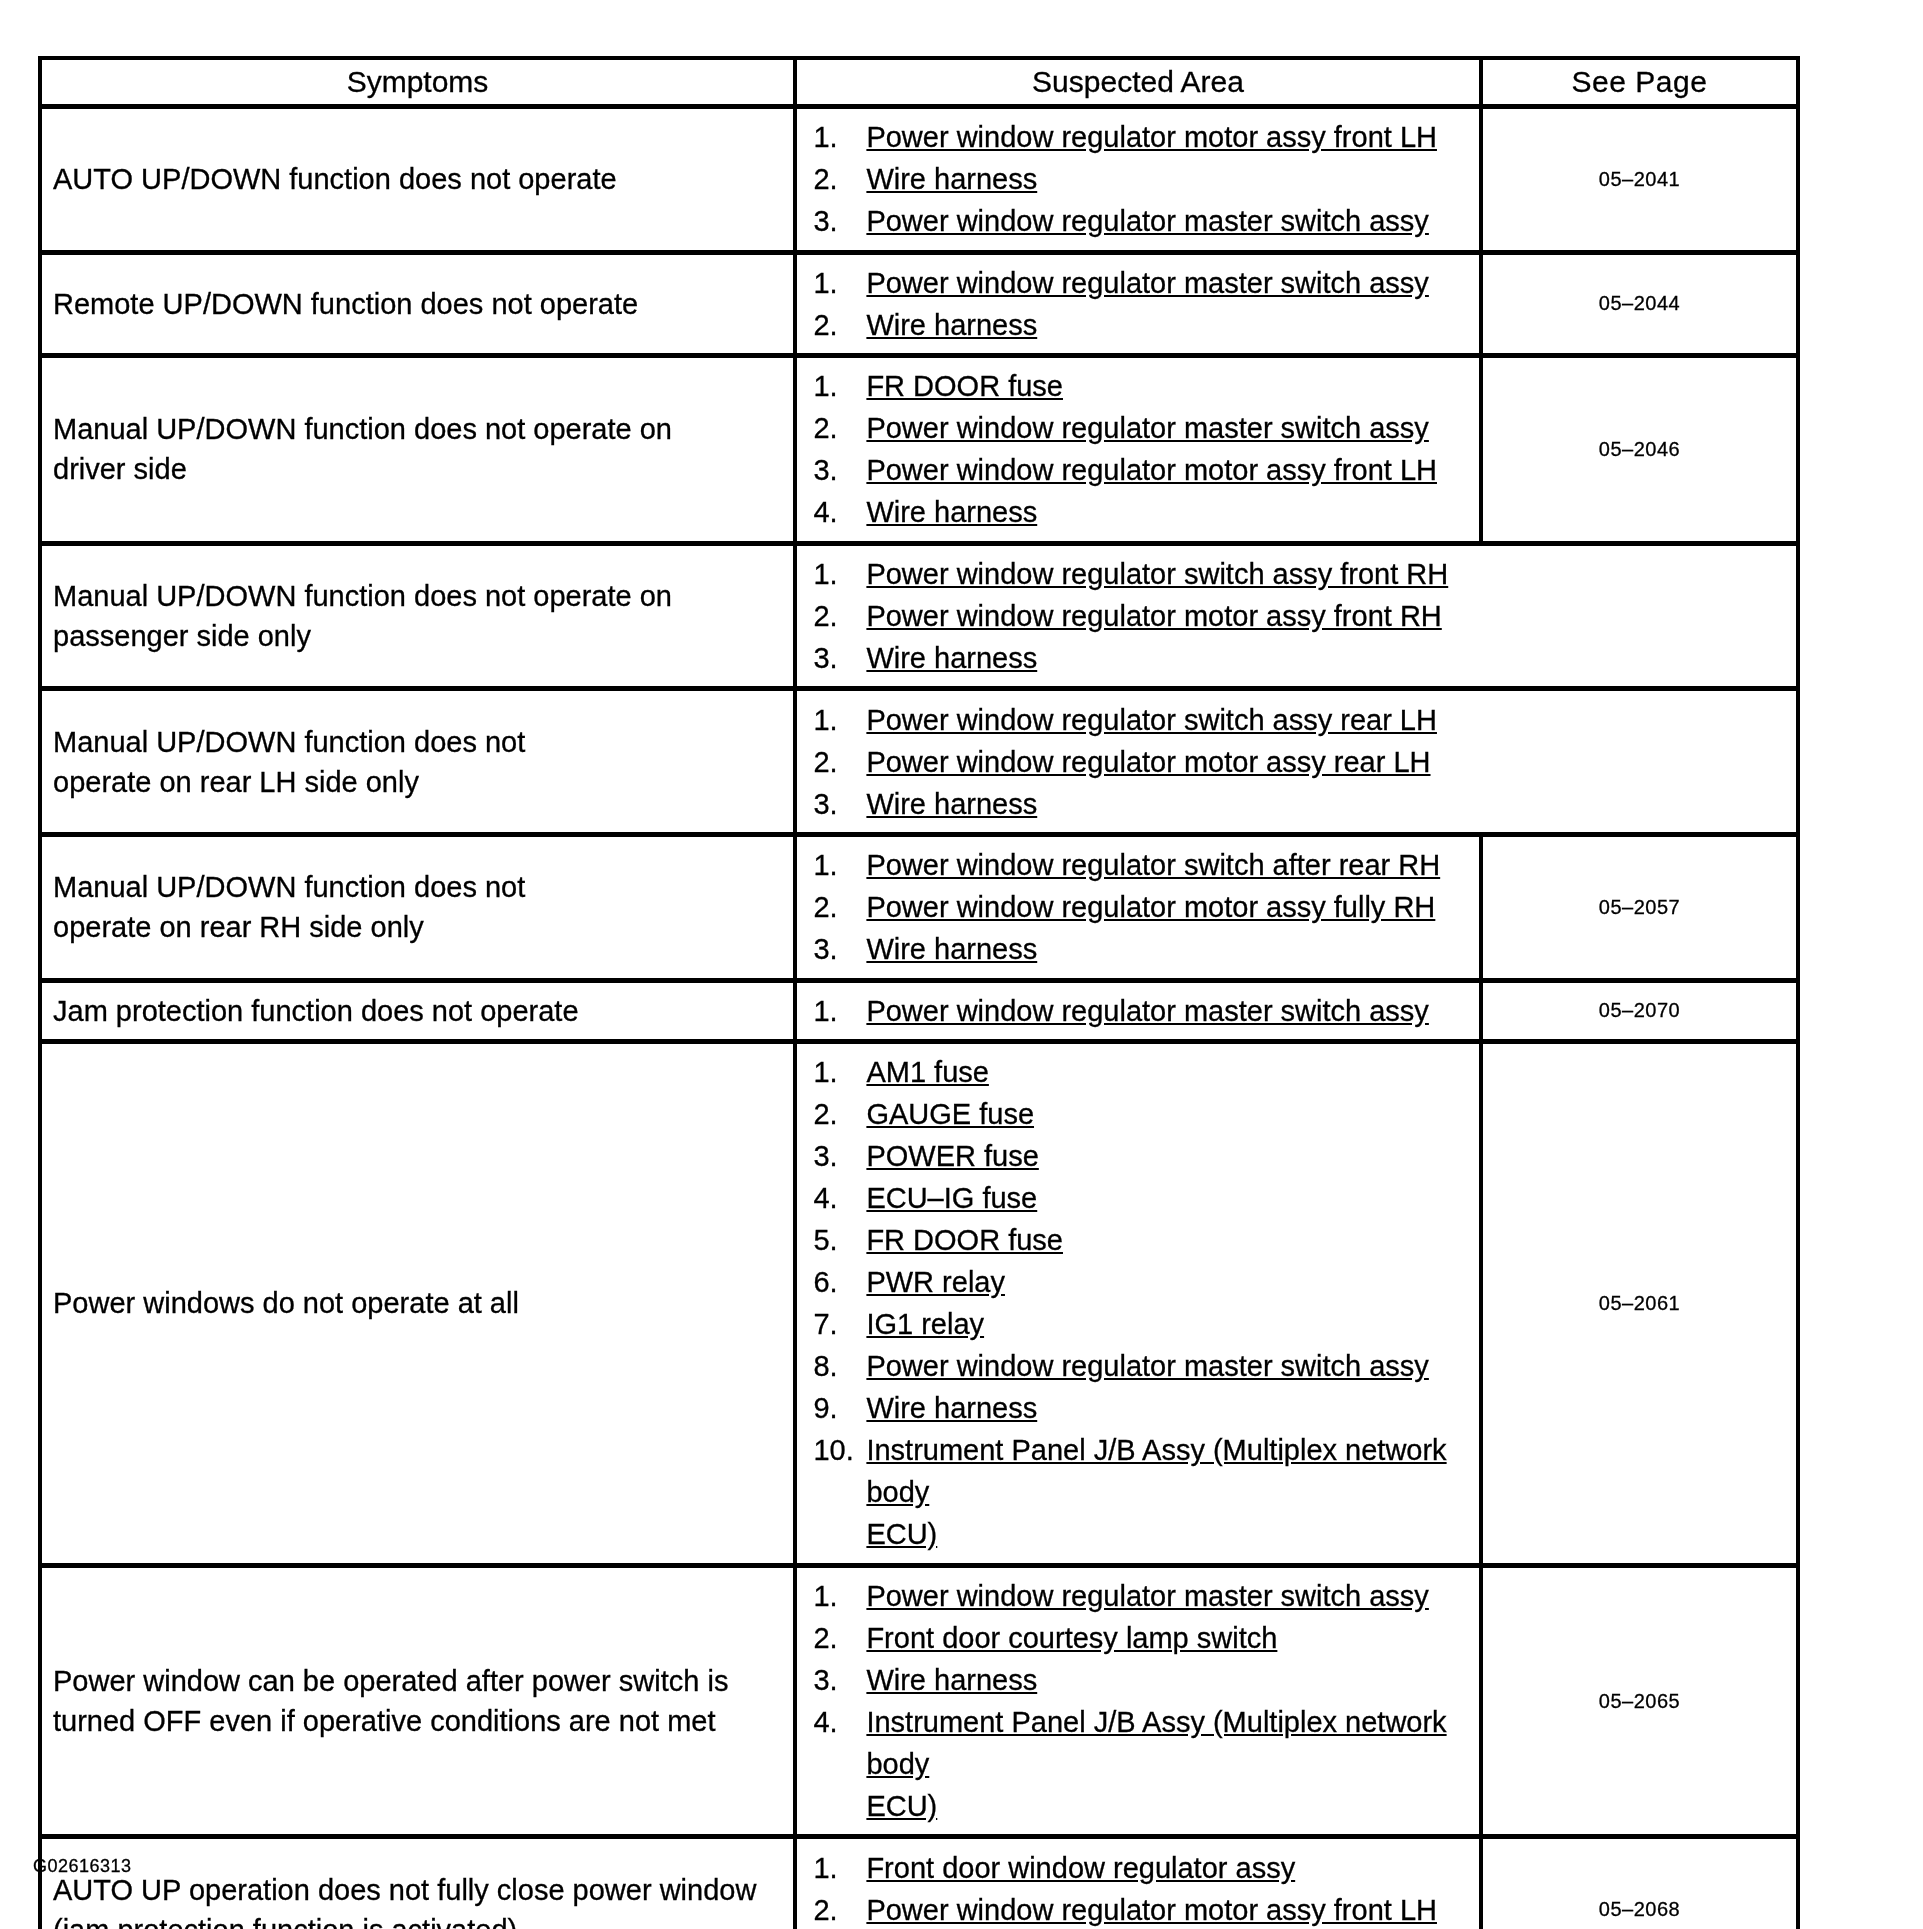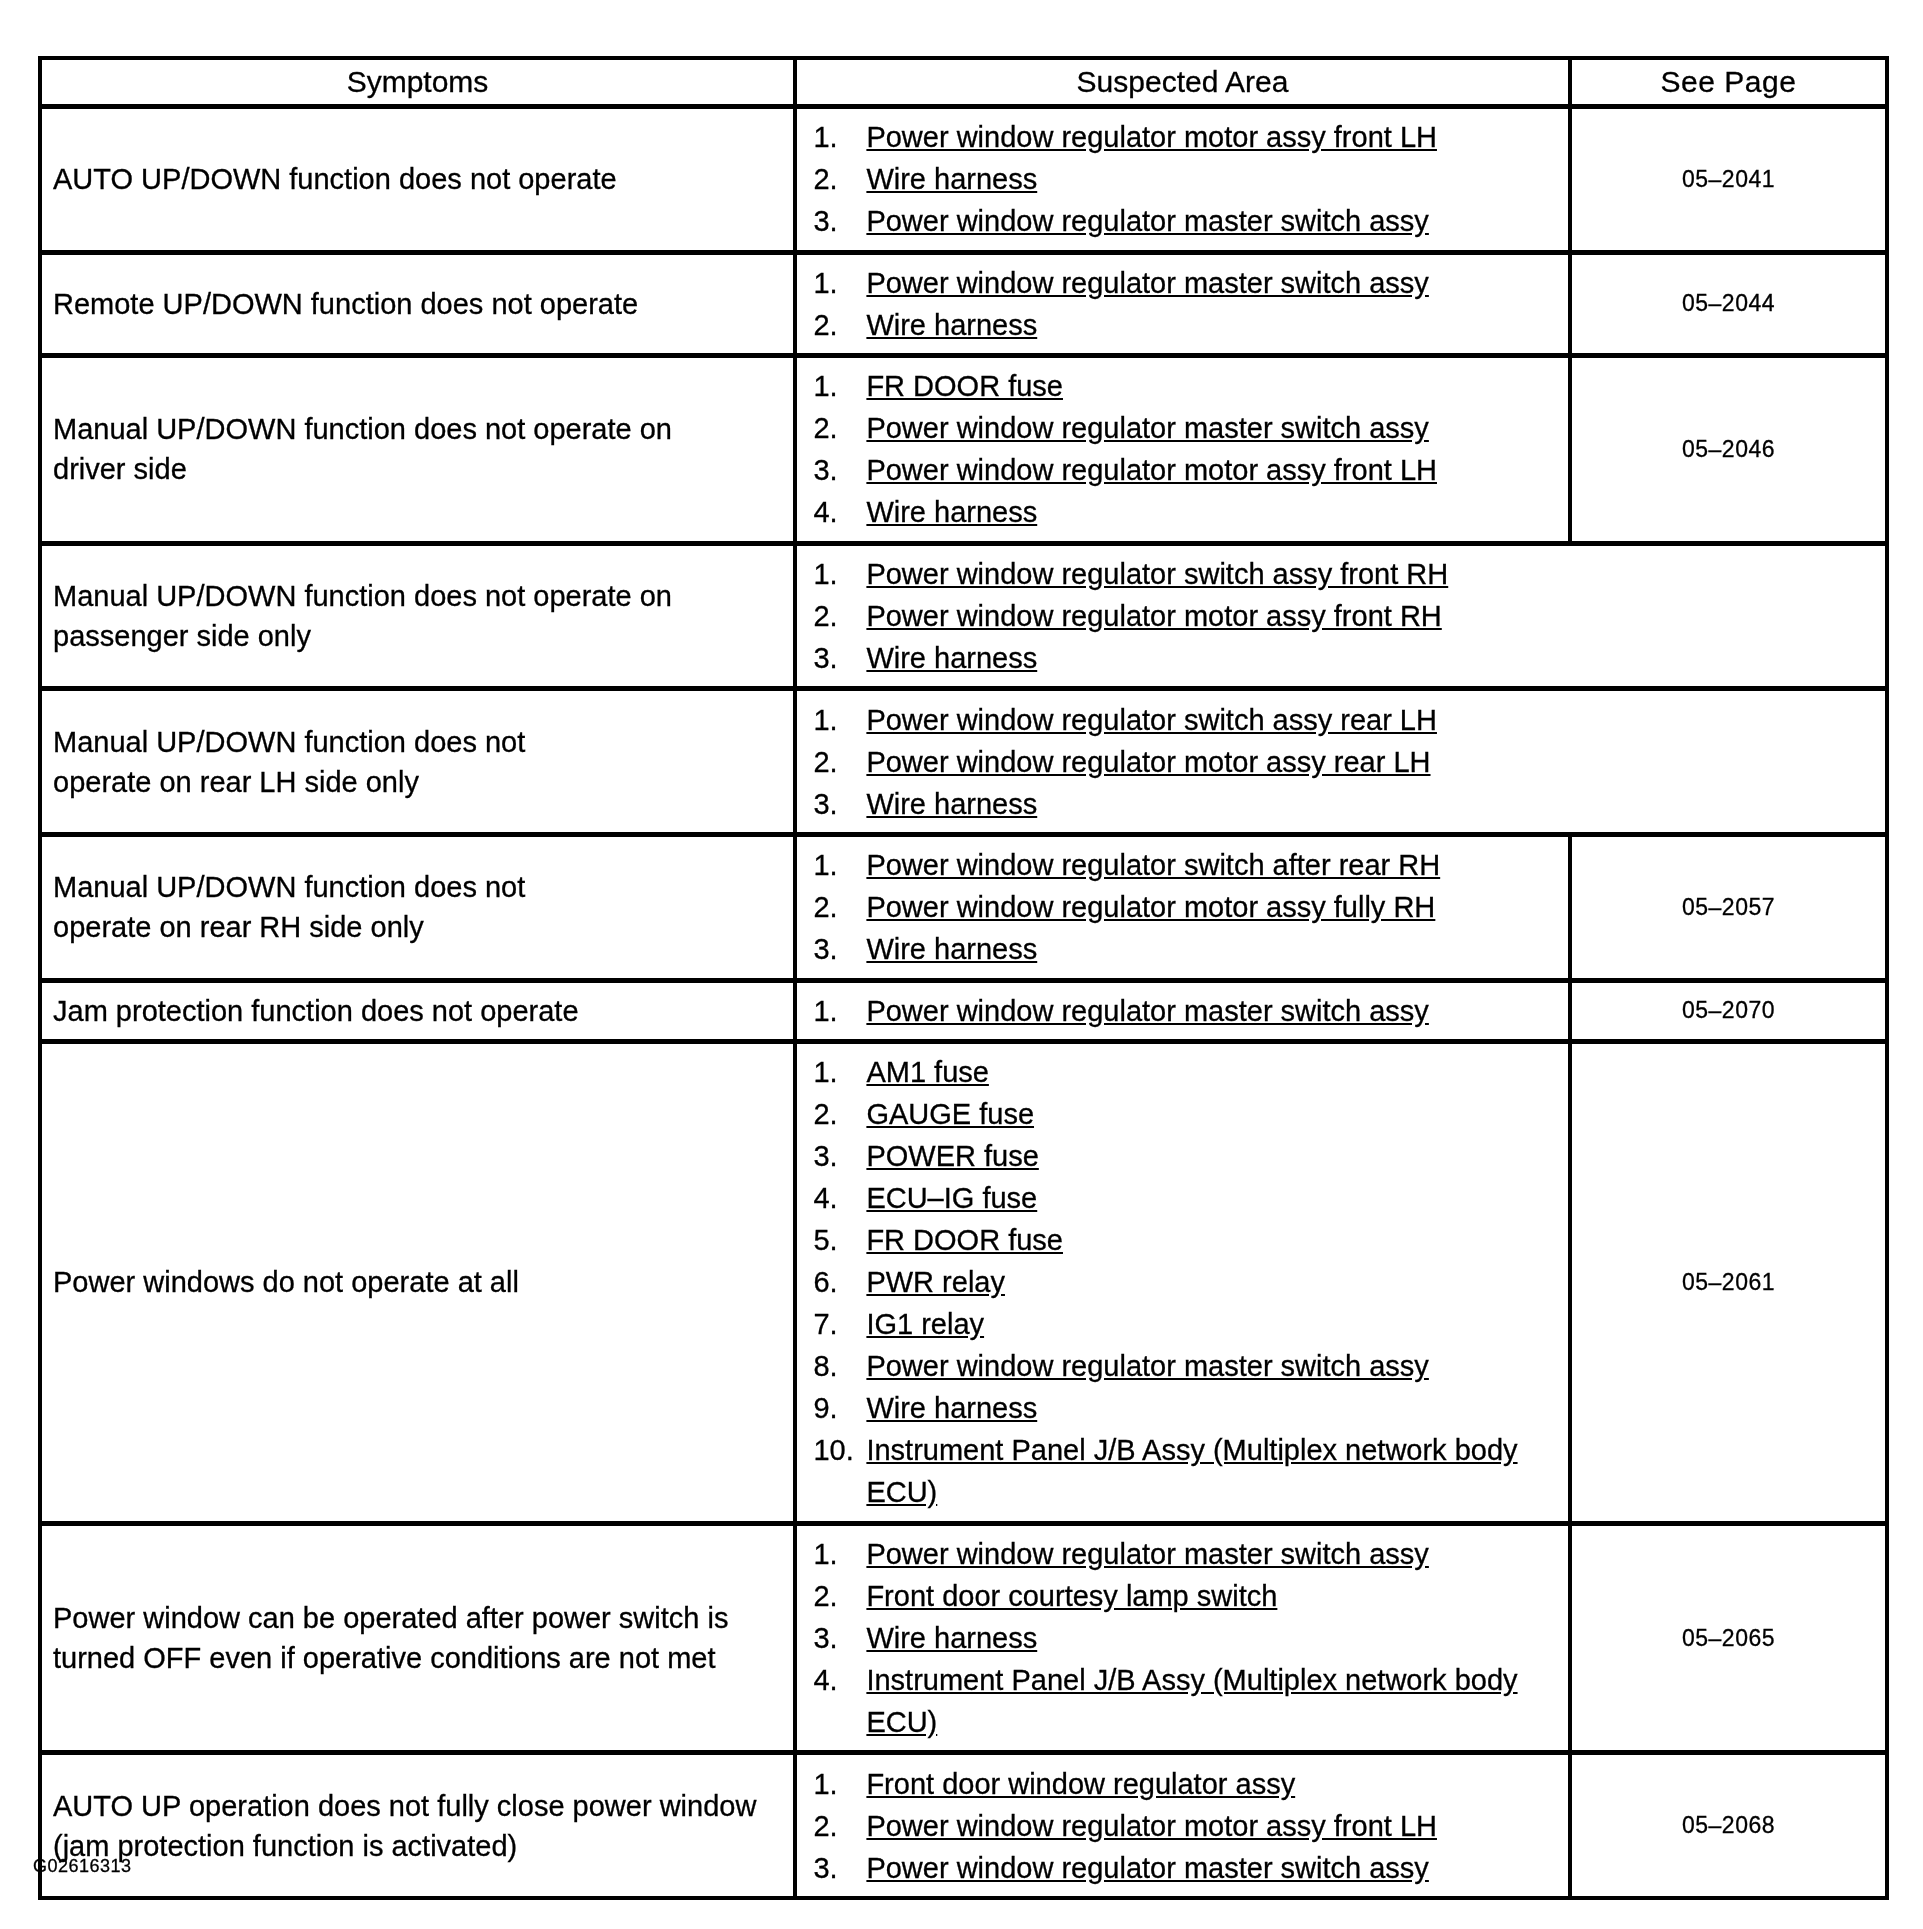--- a/index.html
+++ b/index.html
@@ -24,30 +24,30 @@
 
   .cell { flex: none; }
   .sym {
     width: 751px;
     display: flex; align-items: center;
     padding: 7.3px 5.5px 7.3px 11px;
     font-size: 29px; line-height: 40px;
     white-space: pre-line;
   }
   .sus {
-    width: 775px;
+    width: 686px;
     border-left: 4.5px solid #000;
     padding: 7.3px 9px 7.3px 16.4px;
     display: flex; flex-direction: column; justify-content: center;
   }
   .pg {
     width: 317px;
     border-left: 4.5px solid #000;
     display: flex; align-items: center; justify-content: center;
-    font-size: 23px;
+    font-size: 20px;
     letter-spacing: 0.5px;
   }
   .head {
     height: 44px;
     display: flex; align-items: center; justify-content: center;
     padding: 0;
     font-size: 30px;
     white-space: nowrap;
   }
   .li { display: flex; font-size: 29px; line-height: 42px; }

